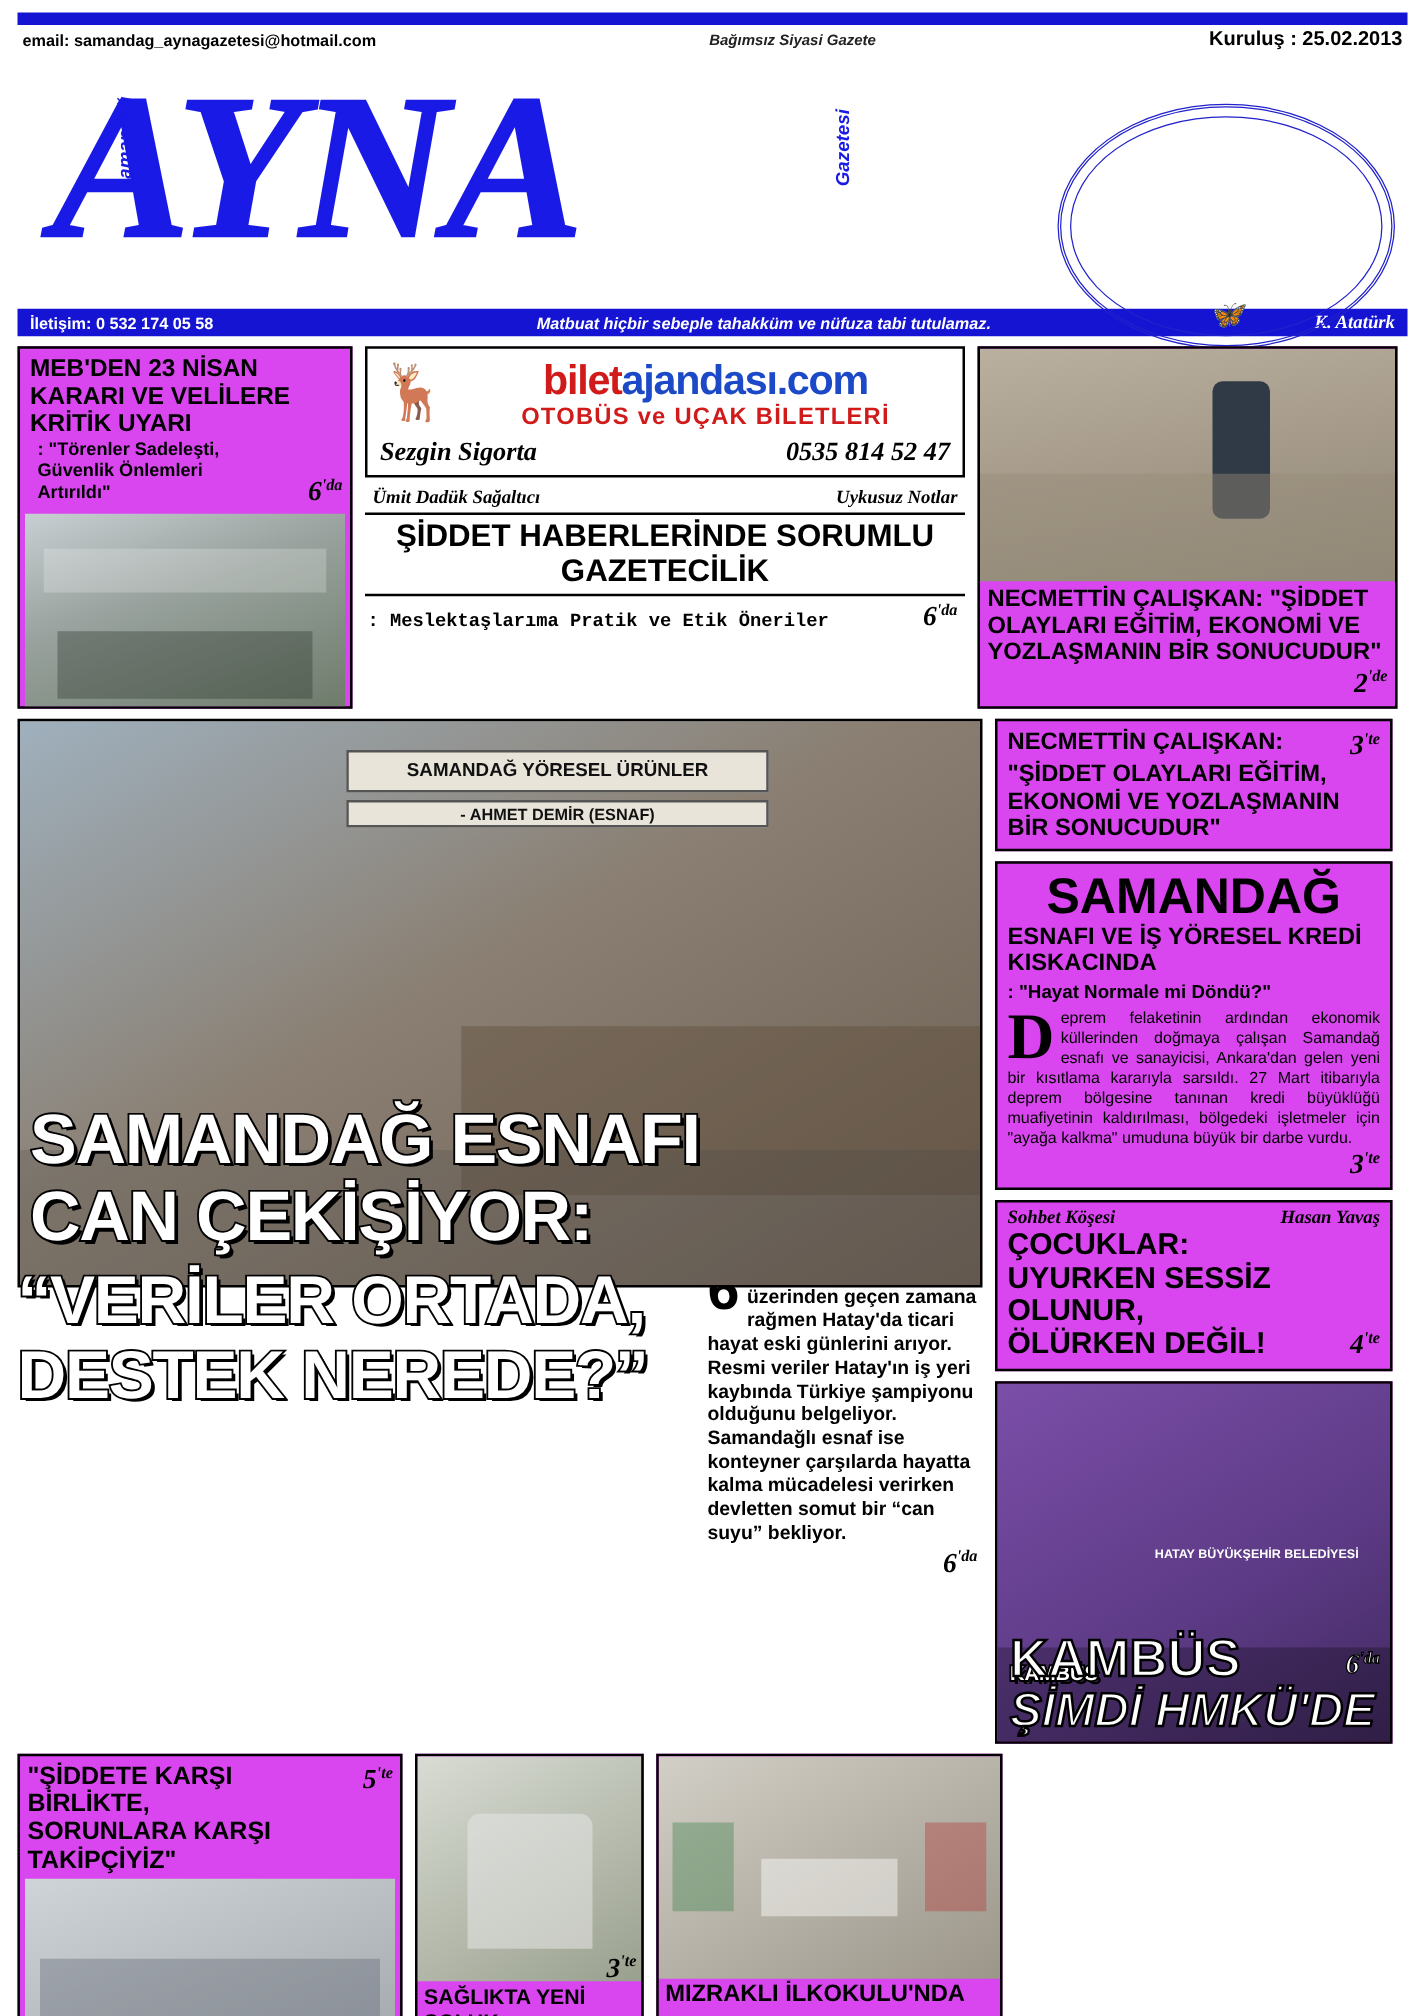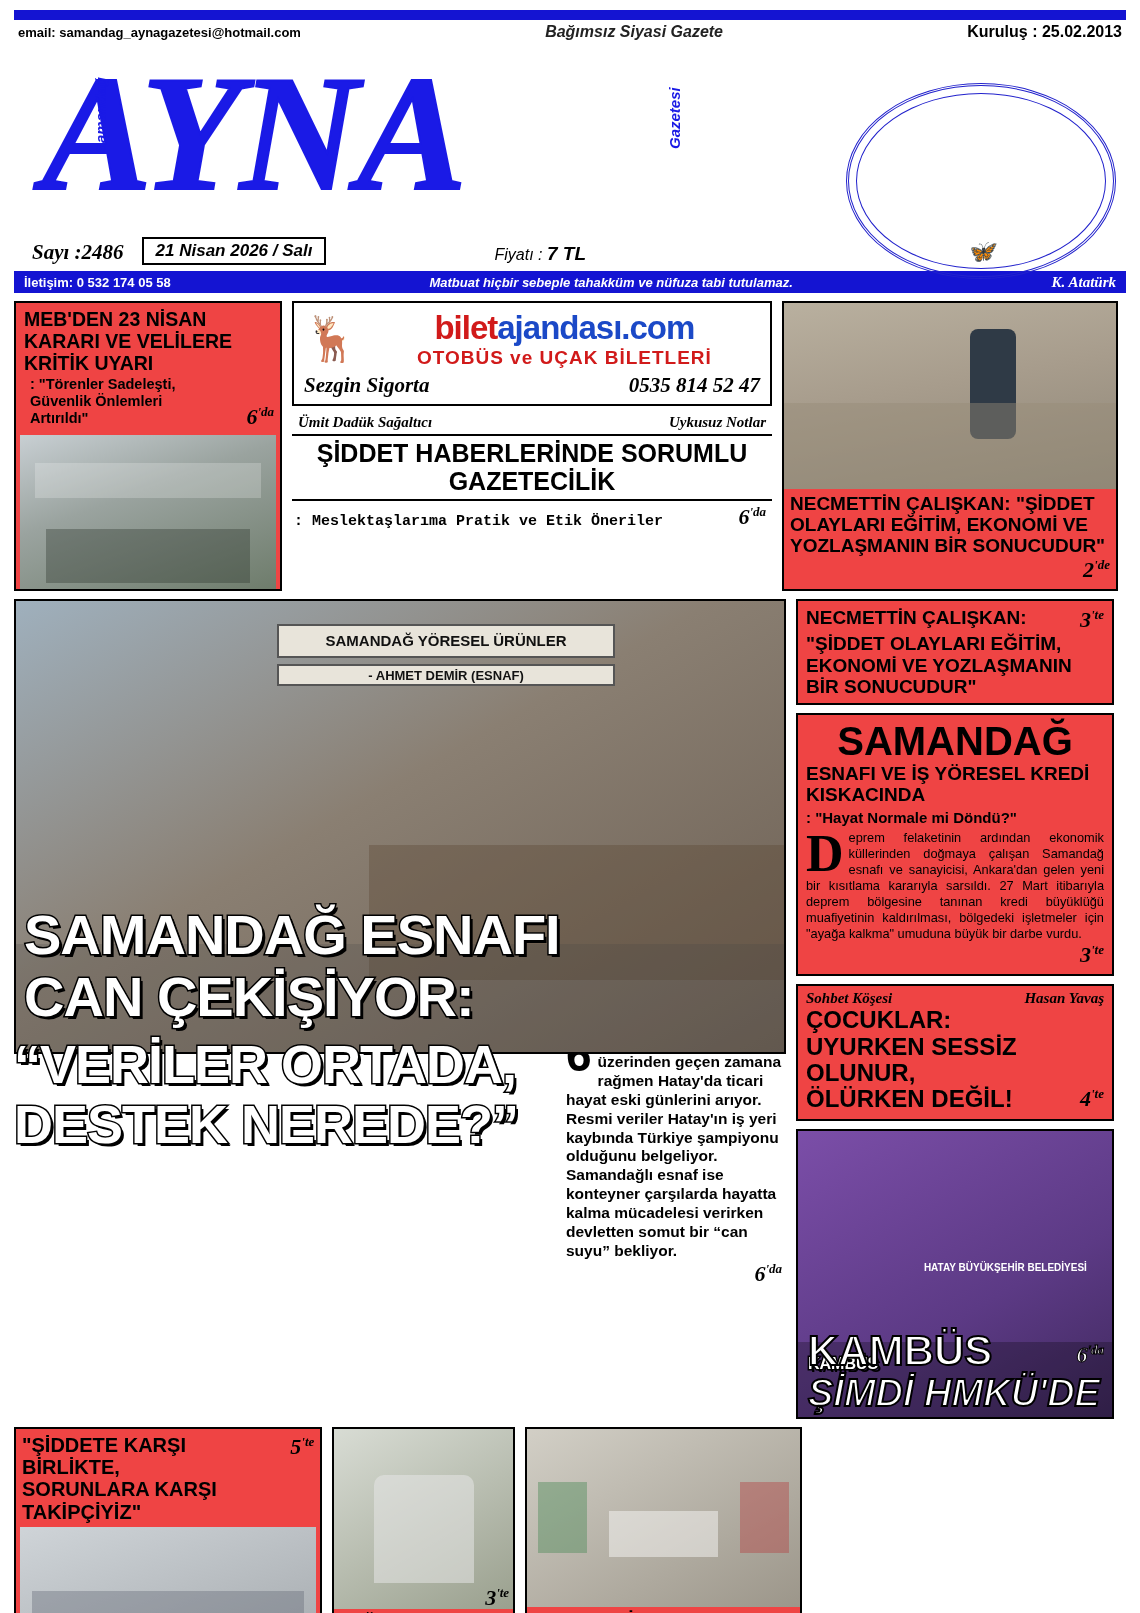--- a/index.html
+++ b/index.html
@@ -13,21 +13,21 @@
     position: relative;
   }
   .page { position: relative; width: 1140px; height: 1613px; padding: 0 14px; }
 
   
   .topbar { height: 10px; background: #1414d2; margin-top: 10px; }
   .emailrow {
     display: flex; align-items: center; justify-content: space-between;
     font-size: 13px; font-weight: bold; padding: 3px 4px 0 4px;
   }
-  .emailrow .mid { font-size: 16px; font-style: italic; font-weight: bold; color: #222; }
+  .emailrow .mid { font-size: 12px; font-style: italic; font-weight: bold; color: #222; }
   .emailrow .right { font-size: 16px; font-weight: bold; }
 
   .masthead { position: relative; height: 200px; }
   .logo-wrap { position: relative; width: 760px; }
   .logo {
     font-family: "Liberation Serif", serif;
     font-weight: bold; font-style: italic;
     font-size: 165px; line-height: 150px;
     color: #1a1ae6;
     letter-spacing: -2px;
@@ -71,21 +71,21 @@
   .bluebar {
     margin-top: 6px; background: #1414d2; color: #fff;
     display: flex; align-items: center; justify-content: space-between;
     font-size: 13px; font-weight: bold; padding: 3px 10px; height: 22px;
   }
   .bluebar .mid { font-style: italic; }
   .sign { font-family: "Liberation Serif", serif; font-style: italic; font-size: 15px; }
 
   
   .row { display: flex; gap: 10px; margin-top: 8px; }
-  .box { border: 2px solid #000; background: #ef4444; position: relative; overflow: hidden; }
+  .box { border: 2px solid #000; background: #d946ef; position: relative; overflow: hidden; }
   .sub { font-size: 13.5px; font-weight: bold; }
   .pageref {
     font-family: "Liberation Serif", serif; font-style: italic;
     font-weight: bold; font-size: 22px; white-space: nowrap;
   }
   .pageref sup { font-size: 13px; }
 
   
   .photo { background: #9aa6ae; position: relative; overflow: hidden; }
   .ph-class { background: linear-gradient(160deg,#c8cfd3 0%,#9aa39f 40%,#6d7b6a 100%); }
@@ -150,28 +150,20 @@
     <div class="logo-wrap">
       <div class="logo">AYNA</div>
       <div class="logo-sub-left">Samandağ</div>
       <div class="logo-sub-right">Gazetesi</div>
     </div>
     <div class="seal">
       <span class="butterfly">🦋</span>
     </div>
   </div>
 
-  <div class="inforow">
-    <span class="sayi">Sayı :2486</span>
-    <span class="datebox">21 Nisan 2026  /  Salı</span>
-    <span class="price">
-      <span>Fiyatı :</span>
-      <b>7 TL</b>
-    </span>
-  </div>
 
   <div class="bluebar">
     <span>İletişim: 0 532 174 05 58</span>
     <span class="mid">Matbuat hiçbir sebeple tahakküm ve nüfuza tabi tutulamaz.</span>
     <span class="sign">K. Atatürk</span>
   </div>
 
   <div class="row">
 
     <div class="box" style="width:268px;height:290px;">

